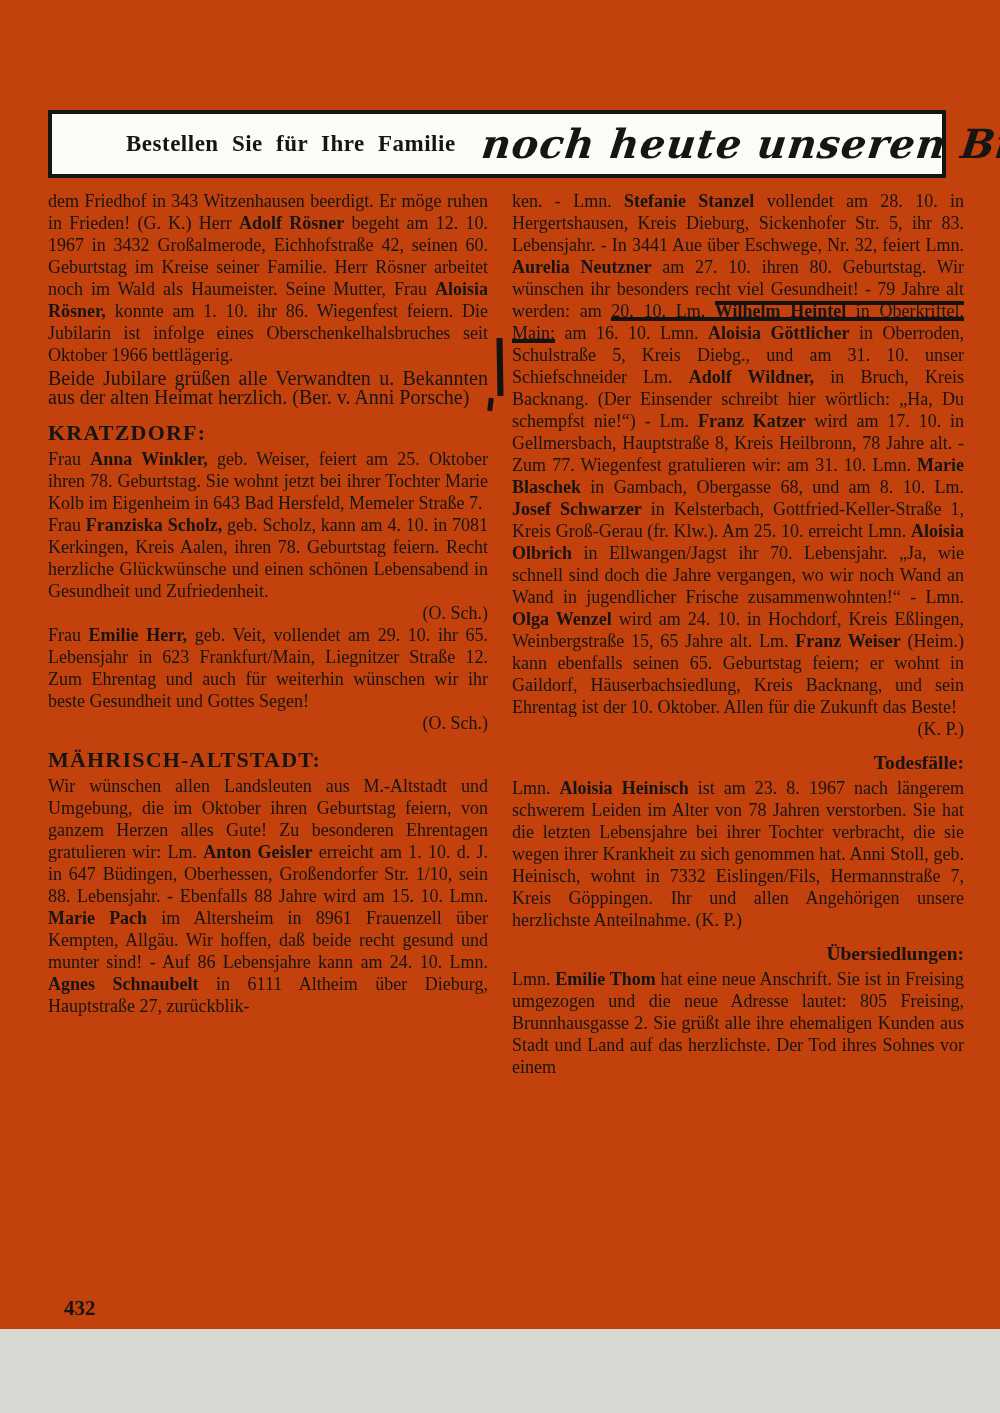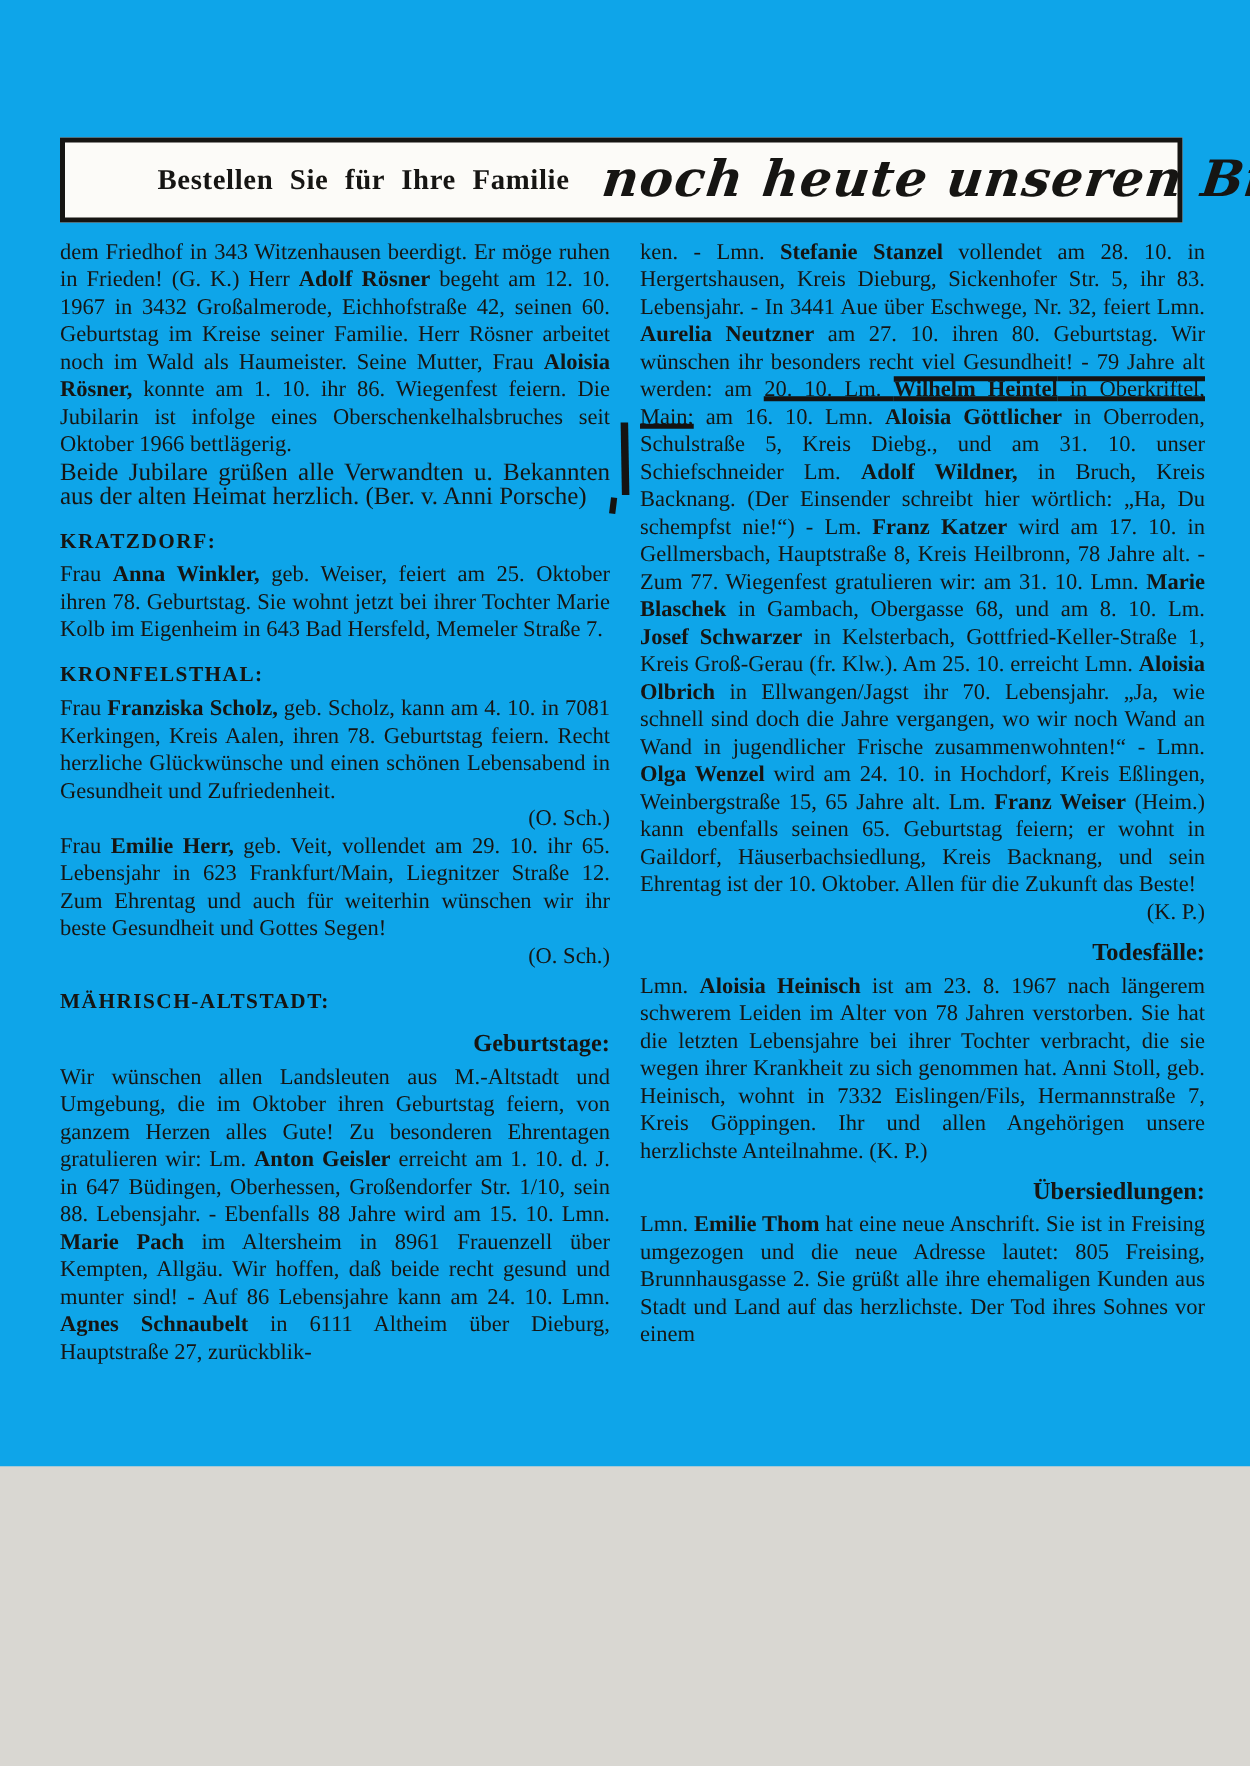--- a/index.html
+++ b/index.html
@@ -1,21 +1,21 @@
 <!DOCTYPE html>
 <html lang="de"><head>
 <meta charset="utf-8">
 <style>
   html,body{margin:0;padding:0;}
   body{background:#d9d7d2;}
   .page{
     position:relative;
-    width:1000px;height:1173px;
+    width:1000px;height:1329px;
     margin:0 auto;
-    background:#0ea5e9;
+    background:#c2410c;
     color:#161513;
     font-family:"Liberation Serif","DejaVu Serif",serif;
     overflow:hidden;
   }
   .banner{
     position:absolute;left:48px;top:110px;
     width:890px;height:60px;
     border:4px solid #161513;
     display:flex;align-items:center;
     background:#fcfbf8;
@@ -39,21 +39,21 @@
     position:absolute;top:190px;
     text-align:justify;
     font-size:18px;line-height:22px;
     hyphens:auto;-webkit-hyphens:auto;
   }
   .col-left{left:48px;width:440px;}
   .col-right{left:512px;width:452px;}
   .block{margin:0;}
   .block.small{font-size:20px;line-height:19px;margin-top:3px;}
   .block.heading{
-    font-weight:bold;font-size:17px;line-height:25px;
+    font-weight:bold;font-size:22px;line-height:25px;
     letter-spacing:1.2px;text-align:left;margin-top:13px;margin-bottom:3px;
   }
   .block.subheading{
     font-weight:bold;font-size:19.5px;line-height:24px;
     text-align:right;margin-top:11px;margin-bottom:2px;
   }
   .block.sign{text-align:right;}
   .b{font-weight:bold;}
   
   .pen-box{
@@ -91,27 +91,25 @@
   <div class="banner">
     <span class="banner-regular">Bestellen Sie für Ihre Familie</span>
     <span class="banner-script">noch heute unseren Bildband!</span>
   </div>
 
   <div class="col col-left" id="col-left">
       <div class="block para"><span>dem Friedhof in 343 Witzenhausen beerdigt. Er möge ruhen in Frieden! (G. K.) Herr </span><span class="b">Adolf Rösner</span><span> begeht am 12. 10. 1967 in 3432 Großalmerode, Eichhofstraße 42, seinen 60. Geburtstag im Kreise seiner Familie. Herr Rösner arbeitet noch im Wald als Haumeister. Seine Mutter, Frau </span><span class="b">Aloisia Rösner,</span><span> konnte am 1. 10. ihr 86. Wiegenfest feiern. Die Jubilarin ist infolge eines Oberschenkelhalsbruches seit Oktober 1966 bettlägerig.</span></div>
       <div class="block small"><span>Beide Jubilare grüßen alle Verwandten u. Bekannten aus der alten Heimat herzlich. (Ber. v. Anni Porsche)</span></div>
       <div class="block heading">KRATZDORF:</div>
       <div class="block para"><span>Frau </span><span class="b">Anna Winkler,</span><span> geb. Weiser, feiert am 25. Oktober ihren 78. Geburtstag. Sie wohnt jetzt bei ihrer Tochter Marie Kolb im Eigenheim in 643 Bad Hersfeld, Memeler Straße 7.</span></div>
-      <div class="block heading">KRONFELSTHAL:</div>
       <div class="block para"><span>Frau </span><span class="b">Franziska Scholz,</span><span> geb. Scholz, kann am 4. 10. in 7081 Kerkingen, Kreis Aalen, ihren 78. Geburtstag feiern. Recht herzliche Glückwünsche und einen schönen Lebensabend in Gesundheit und Zufriedenheit.</span></div>
       <div class="block sign">(O. Sch.)</div>
       <div class="block para"><span>Frau </span><span class="b">Emilie Herr,</span><span> geb. Veit, vollendet am 29. 10. ihr 65. Lebensjahr in 623 Frankfurt/Main, Liegnitzer Straße 12. Zum Ehrentag und auch für weiterhin wünschen wir ihr beste Gesundheit und Gottes Segen!</span></div>
       <div class="block sign">(O. Sch.)</div>
       <div class="block heading">MÄHRISCH-ALTSTADT:</div>
-      <div class="block subheading">Geburtstage:</div>
       <div class="block para"><span>Wir wünschen allen Landsleuten aus M.-Altstadt und Umgebung, die im Oktober ihren Geburtstag feiern, von ganzem Herzen alles Gute! Zu besonderen Ehrentagen gratulieren wir: Lm. </span><span class="b">Anton Geisler</span><span> erreicht am 1. 10. d. J. in 647 Büdingen, Oberhessen, Großendorfer Str. 1/10, sein 88. Lebensjahr. - Ebenfalls 88 Jahre wird am 15. 10. Lmn. </span><span class="b">Marie Pach</span><span> im Altersheim in 8961 Frauenzell über Kempten, Allgäu. Wir hoffen, daß beide recht gesund und munter sind! - Auf 86 Lebensjahre kann am 24. 10. Lmn. </span><span class="b">Agnes Schnaubelt</span><span> in 6111 Altheim über Dieburg, Hauptstraße 27, zurückblik-</span></div>
     </div>
   <div class="col col-right" id="col-right">
       <div class="block para"><span>ken. - Lmn. </span><span class="b">Stefanie Stanzel</span><span> vollendet am 28. 10. in Hergertshausen, Kreis Dieburg, Sickenhofer Str. 5, ihr 83. Lebensjahr. - In 3441 Aue über Eschwege, Nr. 32, feiert Lmn. </span><span class="b">Aurelia Neutzner</span><span> am 27. 10. ihren 80. Geburtstag. Wir wünschen ihr besonders recht viel Gesundheit! - 79 Jahre alt werden: am </span><span class="pen-ul">20. 10. Lm. </span><span class="b pen-box">Wilhelm Heintel</span><span class="pen-box"> in Oberkriftel,</span><span class="pen-ul"> Main;</span><span> am 16. 10. Lmn. </span><span class="b">Aloisia Göttlicher</span><span> in Oberroden, Schulstraße 5, Kreis Diebg., und am 31. 10. unser Schiefschneider Lm. </span><span class="b">Adolf Wildner,</span><span> in Bruch, Kreis Backnang. (Der Einsender schreibt hier wörtlich: „Ha, Du schempfst nie!“) - Lm. </span><span class="b">Franz Katzer</span><span> wird am 17. 10. in Gellmersbach, Hauptstraße 8, Kreis Heilbronn, 78 Jahre alt. - Zum 77. Wiegenfest gratulieren wir: am 31. 10. Lmn. </span><span class="b">Marie Blaschek</span><span> in Gambach, Obergasse 68, und am 8. 10. Lm. </span><span class="b">Josef Schwarzer</span><span> in Kelsterbach, Gottfried-Keller-Straße 1, Kreis Groß-Gerau (fr. Klw.). Am 25. 10. erreicht Lmn. </span><span class="b">Aloisia Olbrich</span><span> in Ellwangen/Jagst ihr 70. Lebensjahr. „Ja, wie schnell sind doch die Jahre vergangen, wo wir noch Wand an Wand in jugendlicher Frische zusammenwohnten!“ - Lmn. </span><span class="b">Olga Wenzel</span><span> wird am 24. 10. in Hochdorf, Kreis Eßlingen, Weinbergstraße 15, 65 Jahre alt. Lm. </span><span class="b">Franz Weiser</span><span> (Heim.) kann ebenfalls seinen 65. Geburtstag feiern; er wohnt in Gaildorf, Häuserbachsiedlung, Kreis Backnang, und sein Ehrentag ist der 10. Oktober. Allen für die Zukunft das Beste!</span></div>
       <div class="block sign">(K. P.)</div>
       <div class="block subheading">Todesfälle:</div>
       <div class="block para"><span>Lmn. </span><span class="b">Aloisia Heinisch</span><span> ist am 23. 8. 1967 nach längerem schwerem Leiden im Alter von 78 Jahren verstorben. Sie hat die letzten Lebensjahre bei ihrer Tochter verbracht, die sie wegen ihrer Krankheit zu sich genommen hat. Anni Stoll, geb. Heinisch, wohnt in 7332 Eislingen/Fils, Hermannstraße 7, Kreis Göppingen. Ihr und allen Angehörigen unsere herzlichste Anteilnahme. (K. P.)</span></div>
       <div class="block subheading">Übersiedlungen:</div>
       <div class="block para"><span>Lmn. </span><span class="b">Emilie Thom</span><span> hat eine neue Anschrift. Sie ist in Freising umgezogen und die neue Adresse lautet: 805 Freising, Brunnhausgasse 2. Sie grüßt alle ihre ehemaligen Kunden aus Stadt und Land auf das herzlichste. Der Tod ihres Sohnes vor einem</span></div>
     </div>

